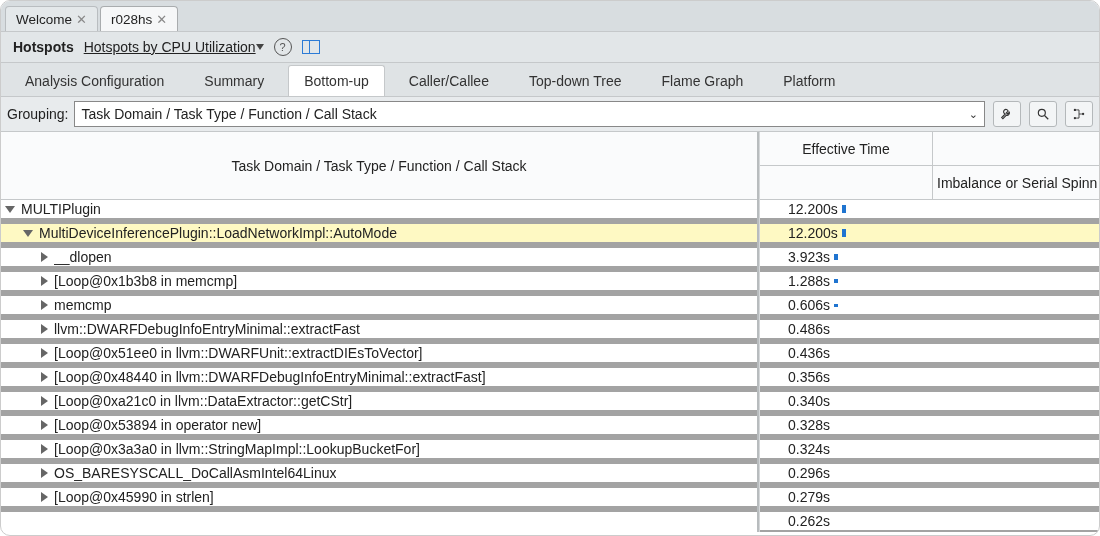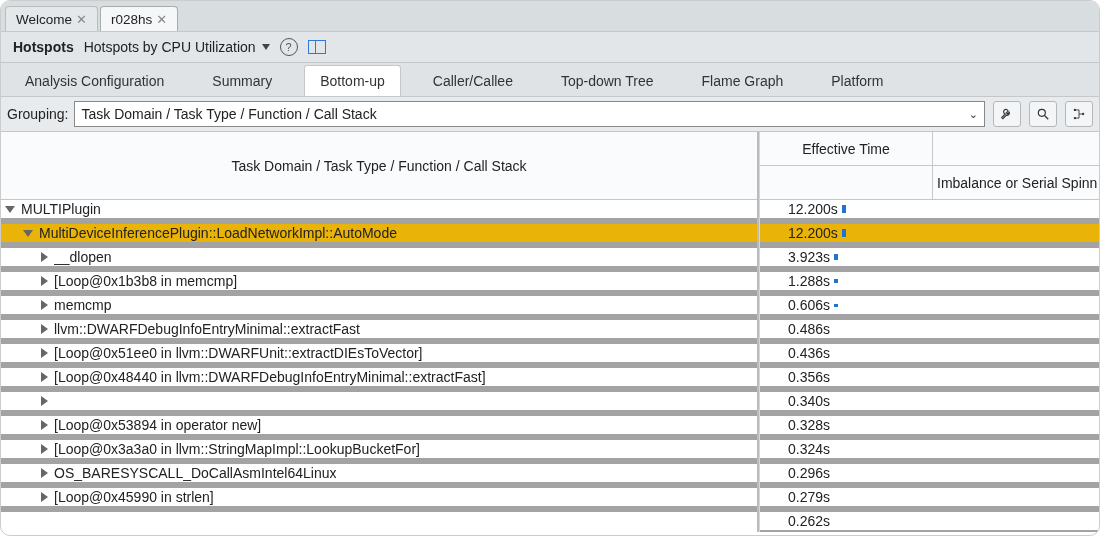--- a/index.html
+++ b/index.html
@@ -48,21 +48,21 @@
   .title-bar {
     display: flex;
     align-items: center;
     gap: 10px;
     padding: 6px 12px;
     background: #e2e6e8;
     border-top: 1px solid #c5c8ca;
     border-bottom: 1px solid #c5c8ca;
   }
   .title-bar .title { font-weight: bold; font-size: 14px; }
-  .title-dd { display:flex; align-items:center; gap:6px; cursor:pointer; color:#222; }
+  .title-dd { display:flex; align-items:center; cursor:pointer; color:#222;text-decoration:underline; }
   .caret-down {
     display:inline-block; width:0; height:0;
     border-left:4px solid transparent; border-right:4px solid transparent;
     border-top:6px solid #444;
   }
   .help-icon {
     display:inline-flex; align-items:center; justify-content:center;
     width:18px; height:18px; border:1.3px solid #555; border-radius:50%;
     font-size:11px; color:#555;
   }
@@ -70,21 +70,21 @@
     display:inline-block; width:18px; height:14px;
     border:1.5px solid #2c7bd6; position:relative;
   }
   .layout-icon::before {
     content:""; position:absolute; top:0; bottom:0; left:6px;
     border-left:1.5px solid #2c7bd6;
   }
   
   .subtabs {
     display:flex;
-    gap: 16px;
+    gap: 8px;
     padding: 0 8px;
     background:#dfe3e5;
     height: 34px;
     align-items:flex-end;
     border-bottom:1px solid #c5c8ca;
   }
   .subtab {
     padding: 7px 15px;
     font-size:14px;
     color:#333;
@@ -157,21 +157,21 @@
   .rows { flex:1; overflow:auto; }
   .row {
     display:flex; align-items:center;
     height:24px;
     border-bottom:6px solid #a3a3a3;
     padding:0 4px;
     font-size:14px;
     white-space:nowrap;
     overflow:hidden;
   }
-  .row.sel { background:#eab308;align-items:center; }
+  .row.sel { background:#fef9c3;align-items:center; }
   .row .tw {
     display:inline-block;
     width:9px; height:9px;
     margin-right:6px;
     flex-shrink:0;
     cursor:pointer;
   }
   .tw.collapsed {
     width:0; height:0;
     border-top:5px solid transparent;
@@ -299,20 +299,21 @@
           <span class="label">[Loop@0x51ee0 in llvm::DWARFUnit::extractDIEsToVector]</span>
         </div>
         <div class="row">
           <span class="indent" style="width: 36px;"></span>
           <span class="tw collapsed"></span>
           <span class="label">[Loop@0x48440 in llvm::DWARFDebugInfoEntryMinimal::extractFast]</span>
         </div>
         <div class="row">
           <span class="indent" style="width: 36px;"></span>
           <span class="tw collapsed"></span>
+          <span class="label">[Loop@0xa21c0 in llvm::DataExtractor::getCStr]</span>
         </div>
         <div class="row">
           <span class="indent" style="width: 36px;"></span>
           <span class="tw collapsed"></span>
           <span class="label">[Loop@0x53894 in operator new]</span>
         </div>
         <div class="row">
           <span class="indent" style="width: 36px;"></span>
           <span class="tw collapsed"></span>
           <span class="label">[Loop@0x3a3a0 in llvm::StringMapImpl::LookupBucketFor]</span>

